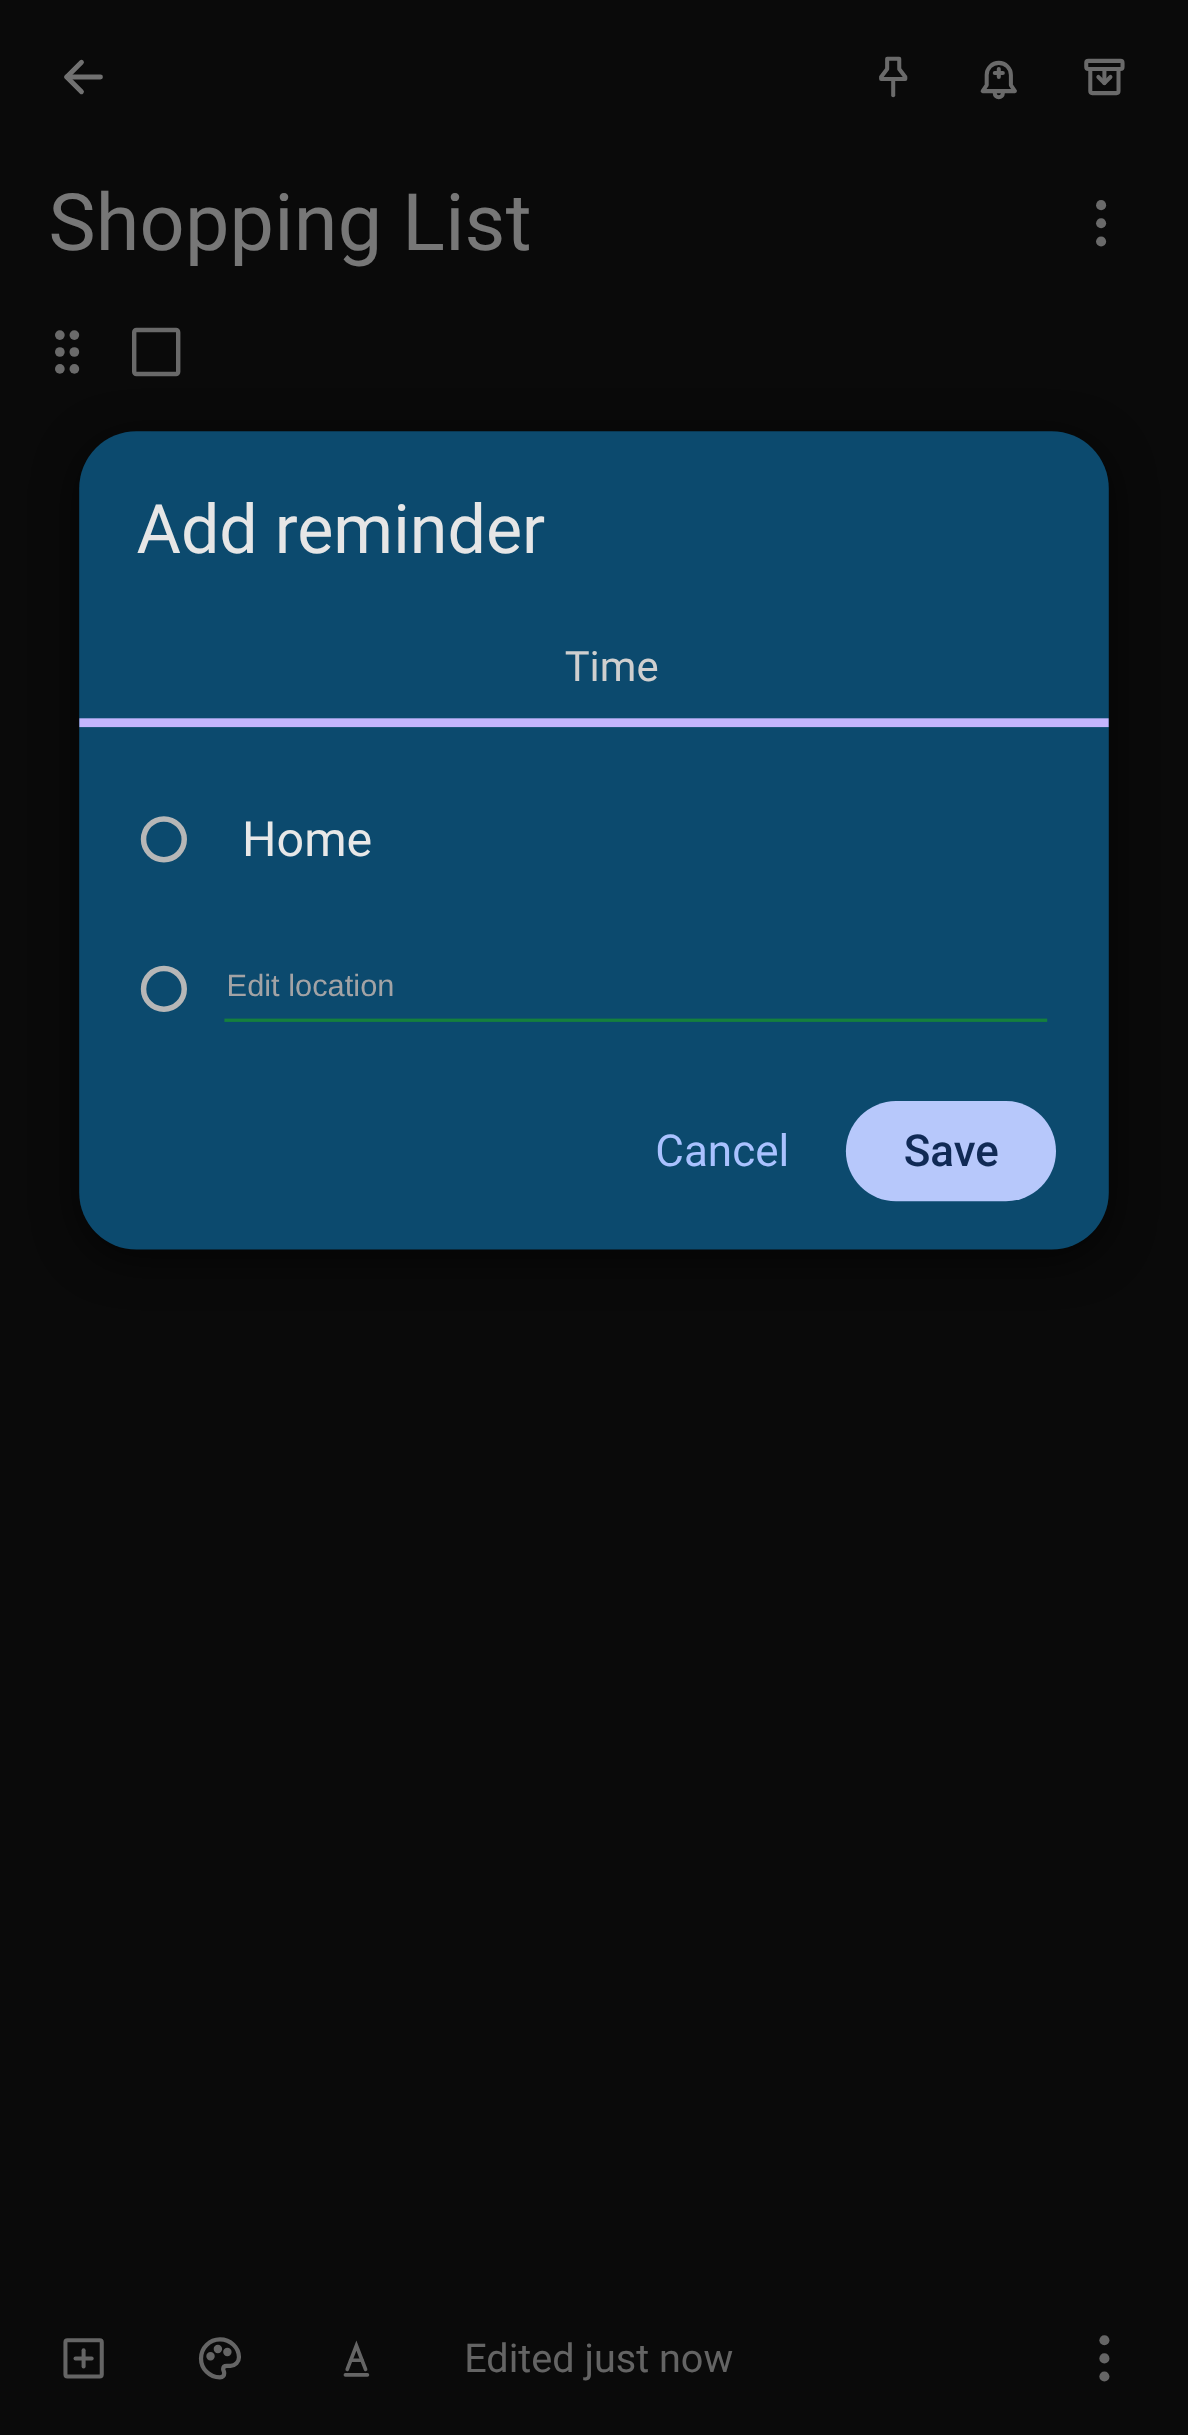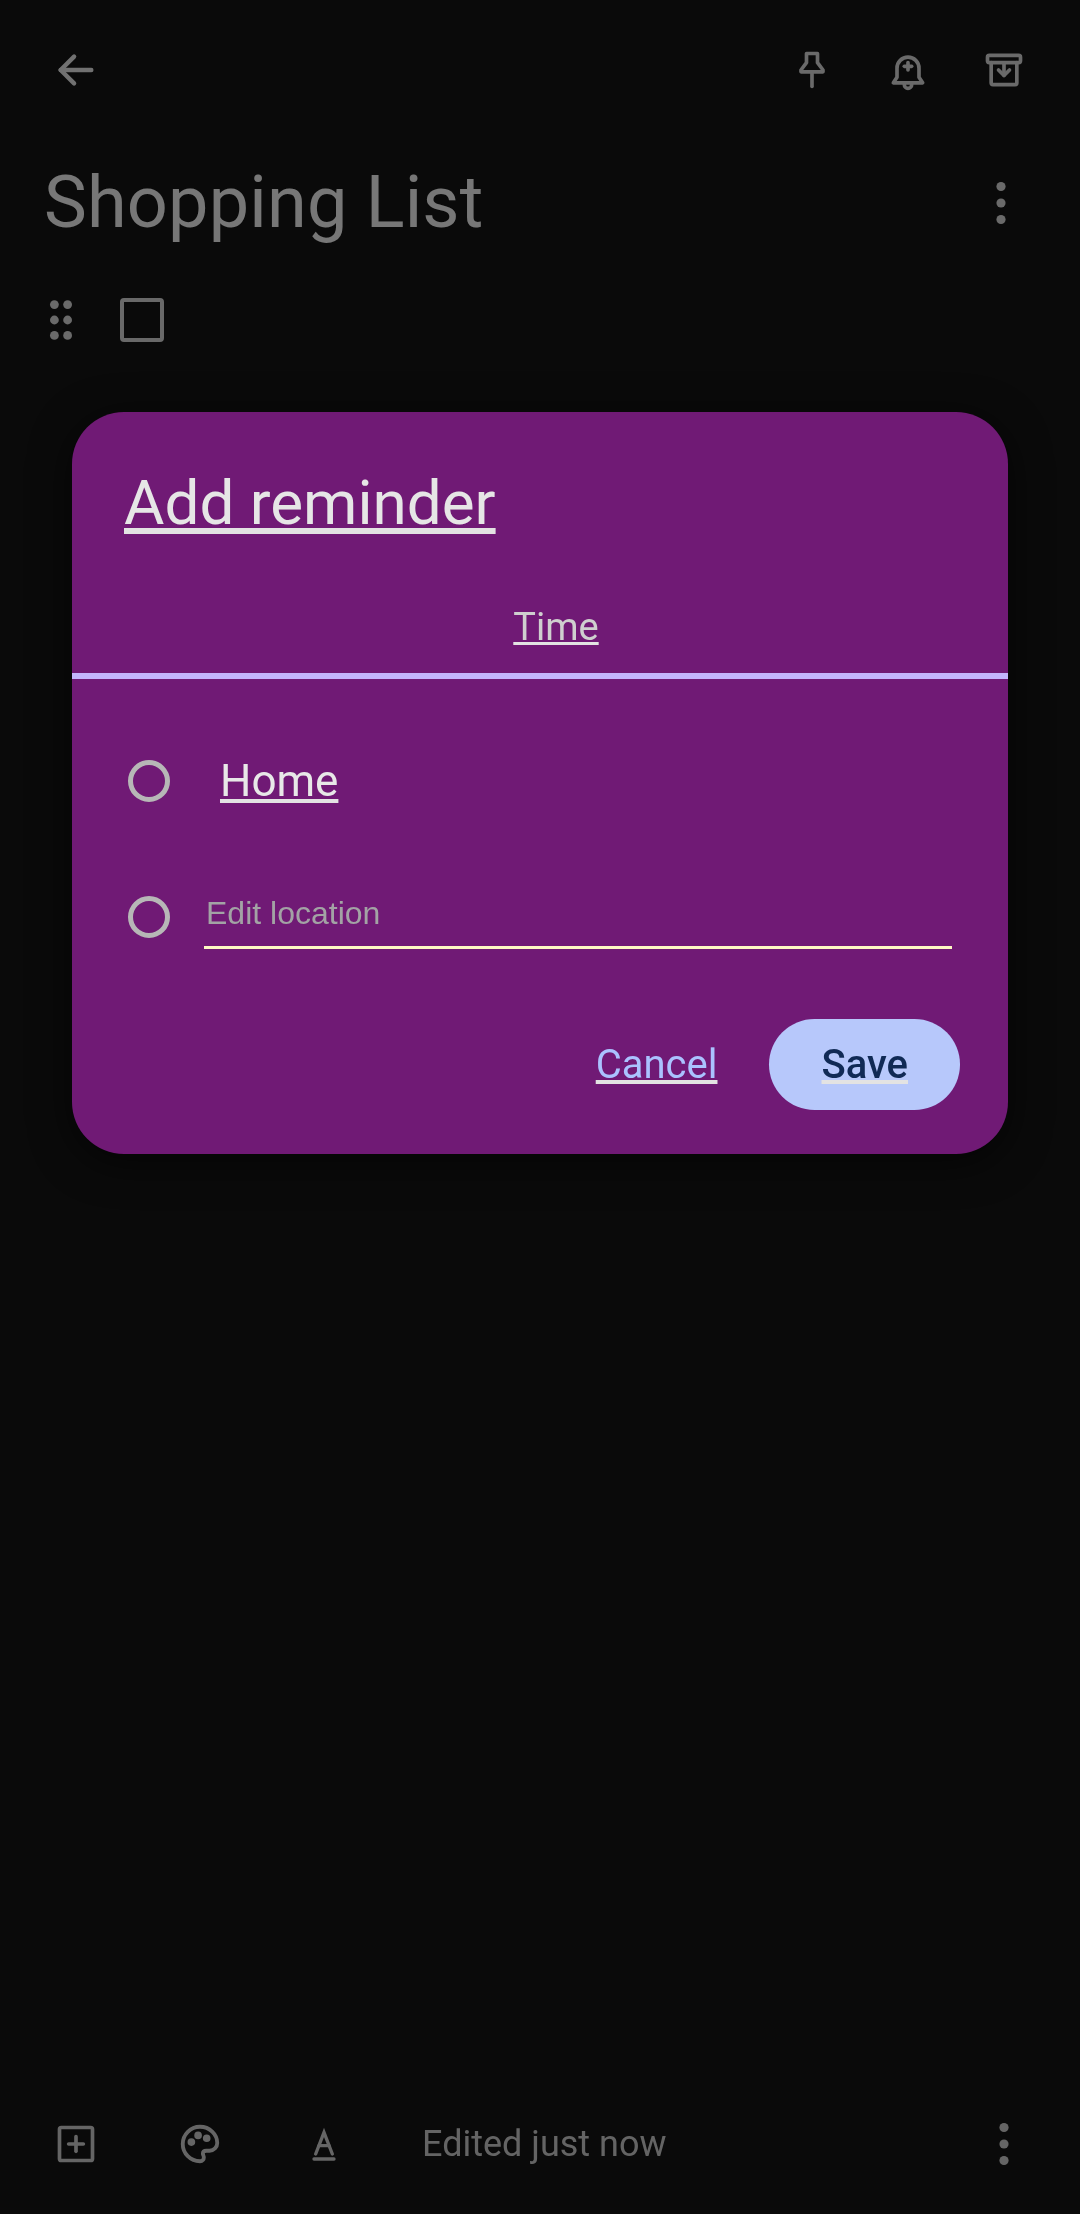--- a/index.html
+++ b/index.html
@@ -116,39 +116,38 @@
       font-size: 36px;
       color: #bdbdbd;
       flex: 1;
     }
 
     
     .dialog {
       position: absolute;
       left: 72px;
       right: 72px;
-      top: 412px;
-      background: #701a75;
+      top: 392px;
+      background: #0c4a6e;
       border-radius: 52px;
       box-shadow: 0 8px 40px rgba(0,0,0,0.6);
       overflow: hidden;
       color: #e3e3e3;
-      text-decoration: underline;
     }
     .dialog-header {
       padding: 54px 52px 40px 52px;
     }
     .dialog-title {
       font-size: 62px;
       font-weight: 400;
       color: #e6e6e6;
     }
     .tabs {
       display: flex;
-      border-bottom: 6px solid #c4b5fd;
+      border-bottom: 8px solid #c4b5fd;
       padding-left: 32px;
     }
     .tab {
       flex: 1;
       text-align: center;
       padding: 26px 0 24px 0;
       font-size: 38px;
       color: #cfcfcf;
       position: relative;
     }
@@ -194,22 +193,22 @@
       color: #9a9a9c;
     }
     .option .field-wrap {
       flex: 1;
       margin-right: 12px;
     }
     .option .field {
       width: 100%;
       background: transparent;
       border: none;
-      border-bottom: 3px solid #fef9c3;
-      font-size: 32px;
+      border-bottom: 3px solid #15803d;
+      font-size: 28px;
       color: #e8e8e8;
       padding: 10px 2px 14px 2px;
       outline: none;
     }
     .option .field::placeholder {
       color: #a3a3a5;
     }
 
     .dialog-actions {
       display: flex;

